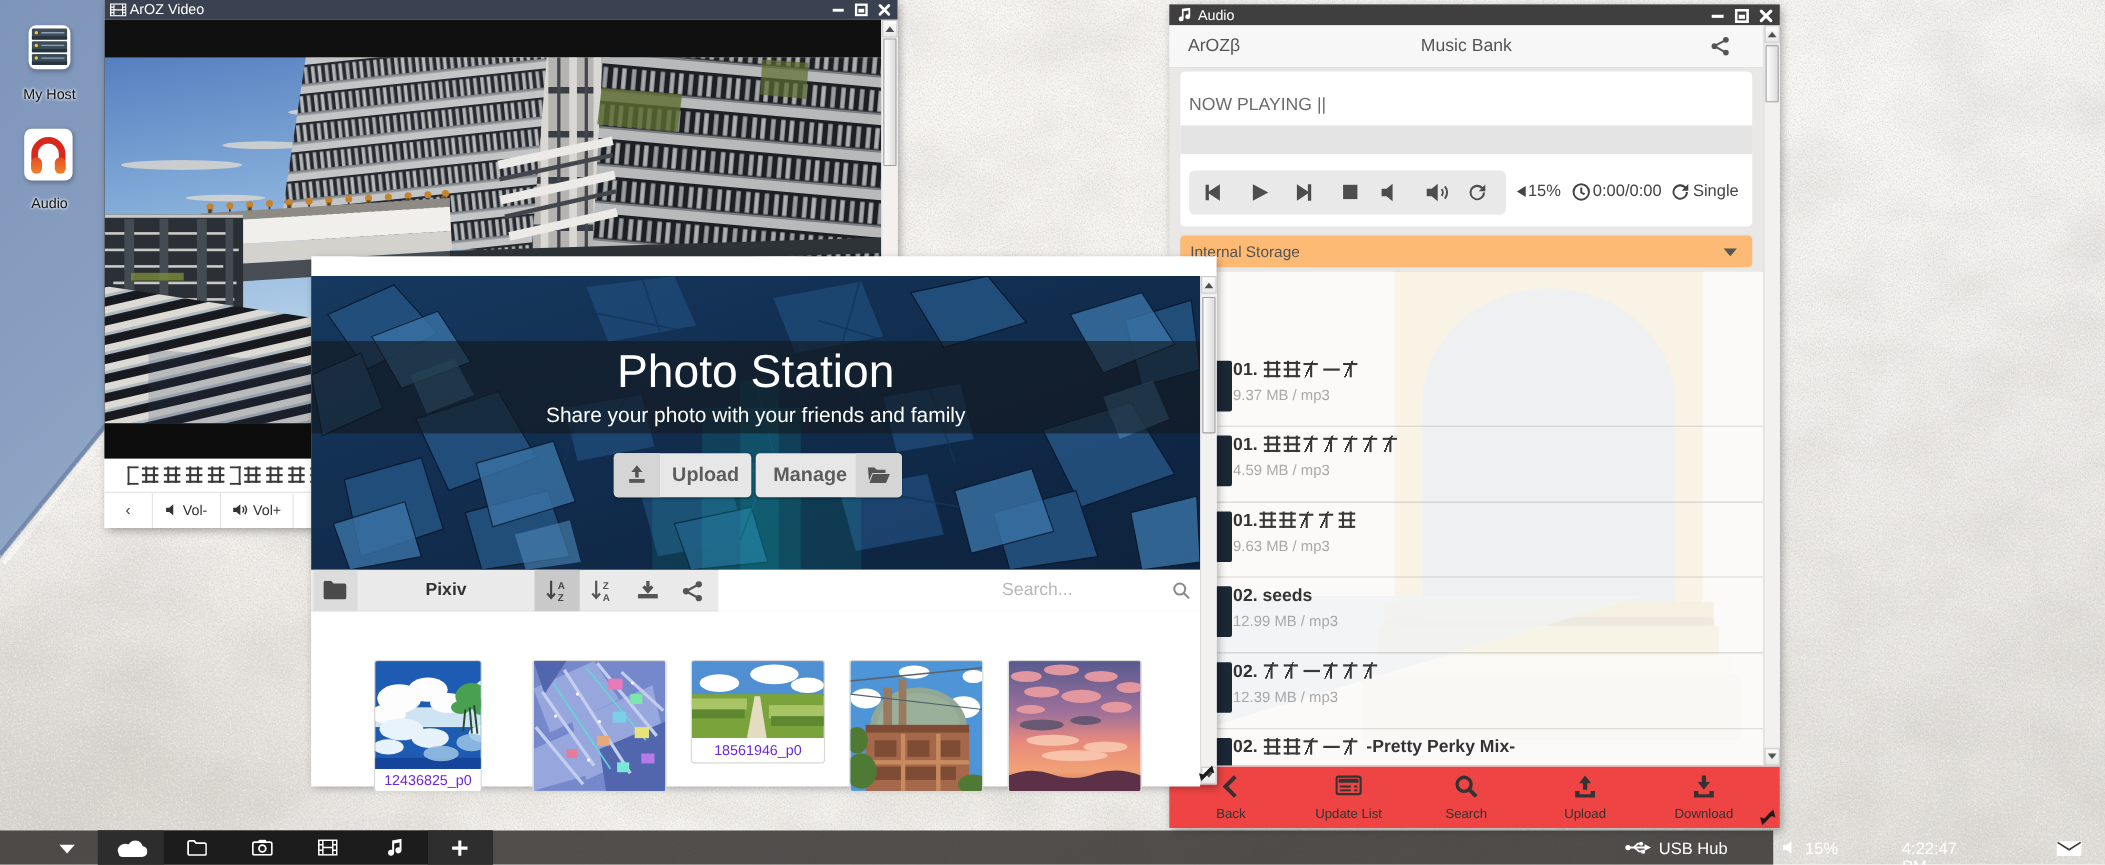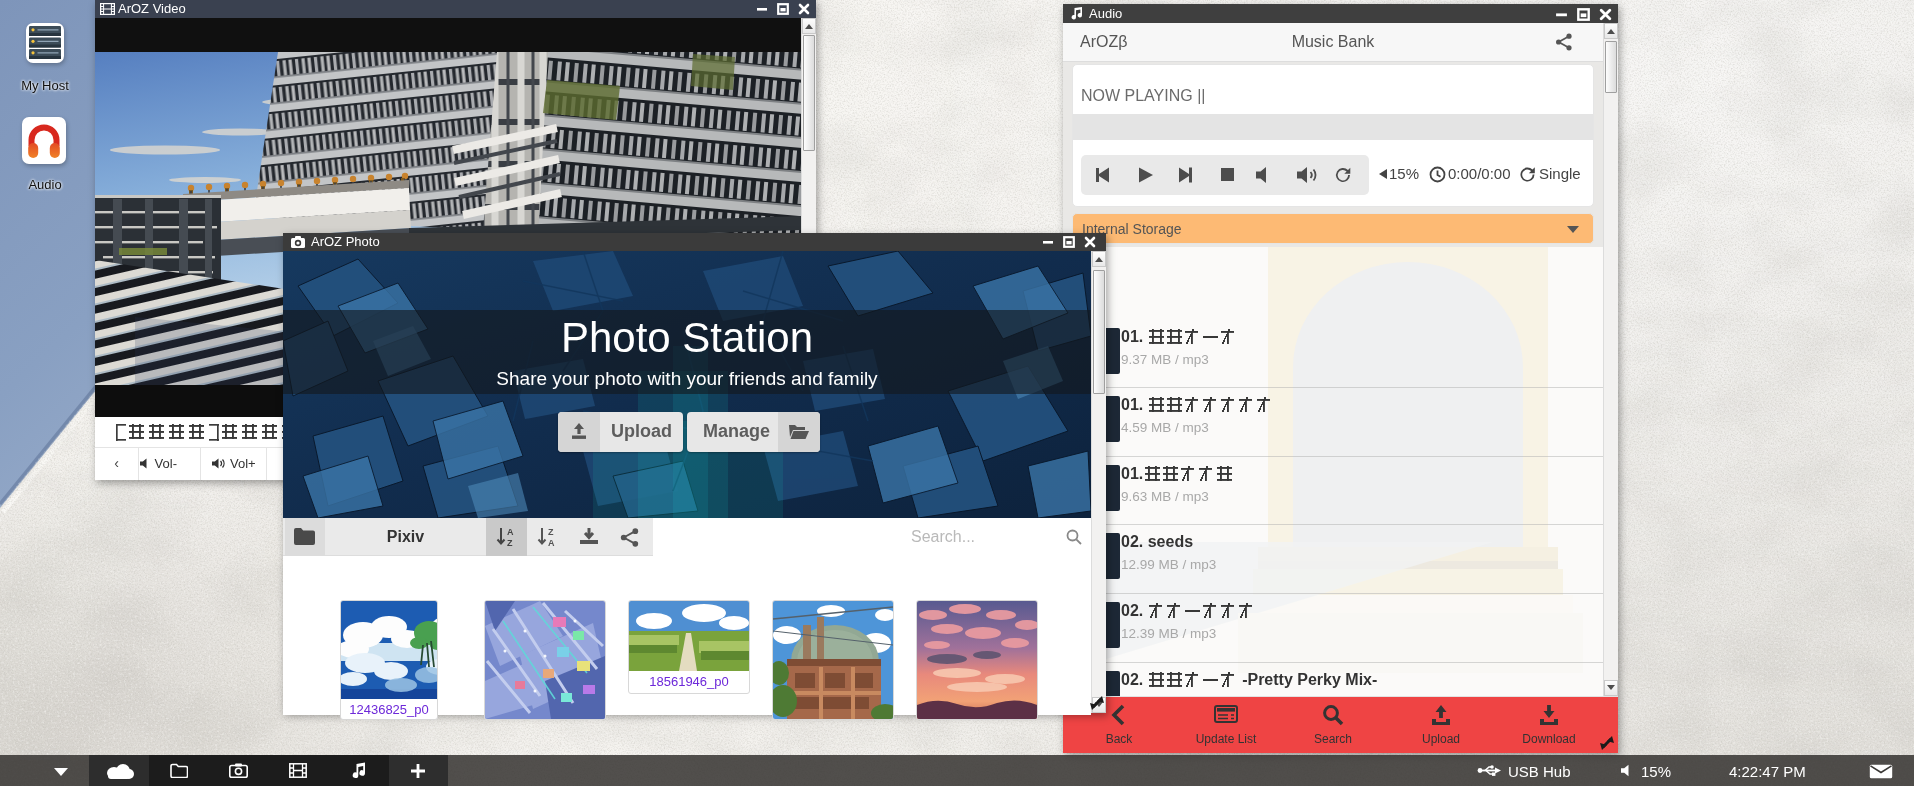--- a/index.html
+++ b/index.html
@@ -263,21 +263,21 @@
       <polygon points="0,208 196,238 196,333 0,333" fill="url(#slabs)"></polygon>
       <polygon points="40,265 225,283 225,333 40,333" fill="#2b3a5e" opacity=".2"></polygon>
     </svg>
     <div class="abs" style="left:0;top:367px;width:706px;height:32px;background:#0d0d0d"></div>
   </div>
 
   <div class="abs" style="left:0;top:417px;width:706px;height:63px;background:#fff">
     <div class="abs" style="left:19px;top:7px;height:20px;white-space:nowrap" id="vtitle"><span class="k" style="width:10px;background-size:4px 17px;height:17px;background:linear-gradient(#3c3c3c,#3c3c3c) 0 0/1.7px 17px no-repeat,linear-gradient(#3c3c3c,#3c3c3c) 0 0/10px 1.7px no-repeat,linear-gradient(#3c3c3c,#3c3c3c) 0 15.3px/10px 1.7px no-repeat"></span><span class="k" style="width:17px;height:17px"></span><span class="k" style="width:17px;height:17px"></span><span class="k" style="width:17px;height:17px"></span><span class="k" style="width:17px;height:17px"></span><span class="k" style="width:10px;height:17px;background:linear-gradient(#3c3c3c,#3c3c3c) 8.3px 0/1.7px 17px no-repeat,linear-gradient(#3c3c3c,#3c3c3c) 0 0/10px 1.7px no-repeat,linear-gradient(#3c3c3c,#3c3c3c) 0 15.3px/10px 1.7px no-repeat"></span><span class="k" style="width:17px;height:17px"></span><span class="k" style="width:17px;height:17px"></span><span class="k" style="width:17px;height:17px"></span><span class="k" style="width:17px;height:17px"></span><span class="k" style="width:17px;height:17px"></span></div>
     <div class="abs" style="left:0;top:30px;width:706px;height:33px;border-top:1px solid #e4e4e4;display:flex">
       <div style="width:44px;border-right:1px solid #e4e4e4;text-align:center;line-height:31px;color:#444;font-size:14px">‹</div>
-      <div style="width:62px;border-right:1px solid #e4e4e4;text-align:left;line-height:31px;color:#333;font-size:13px"><svg width="12" height="11" viewBox="0 0 12 11" style="vertical-align:-1px">
+      <div style="width:62px;border-right:1px solid #e4e4e4;text-align:center;line-height:31px;color:#333;font-size:13px"><svg width="12" height="11" viewBox="0 0 12 11" style="vertical-align:-1px">
               <path d="M1 3.5 h2.8 L7.5 0.5 v10 L3.8 7.5 H1 Z" fill="#333"></path>
             </svg> Vol-</div>
       <div style="width:66px;border-right:1px solid #e4e4e4;text-align:center;line-height:31px;color:#333;font-size:13px"><svg width="15" height="11" viewBox="0 0 15 11" style="vertical-align:-1px">
               <path d="M1 3.5 h2.8 L7.5 0.5 v10 L3.8 7.5 H1 Z" fill="#333"></path>
               <path d="M9.5 3 a3.5 3.5 0 0 1 0 5 M11.5 1.5 a6 6 0 0 1 0 8" stroke="#333" stroke-width="1.3" fill="none"></path>
             </svg> Vol+</div>
       <div style="width:60px;border-right:1px solid #e4e4e4;text-align:center;line-height:31px;color:#444;font-size:14px"><svg width="12" height="11" viewBox="0 0 12 11" style="vertical-align:-1px">
               <path d="M1 3.5 h2.8 L7.5 0.5 v10 L3.8 7.5 H1 Z" fill="#333"></path>
             </svg></div>
     </div>
@@ -436,41 +436,20 @@
         </div>
   </div>
  <svg class="abs" style="left:536px;top:731px" width="16" height="16" viewBox="0 0 16 16">
         <path d="M4 12 L12 4" stroke="#1b1b1b" stroke-width="3"></path>
         <path d="M13 1 L15 8 L8 6 Z" fill="#1b1b1b"></path>
         <path d="M3 15 L1 8 L8 10 Z" fill="#1b1b1b"></path>
       </svg>
  </div>
 
  <div class="win" id="pwin" style="left:283px;top:233px;width:823px;height:480px;background:#fff">
-  <div class="tbar" style="background:#3b3b3b">
-    <svg style="position:absolute;left:8px;top:3px" width="14" height="12" viewBox="0 0 14 12">
-          <rect x="0" y="2" width="14" height="10" rx="1.5" fill="#fff"></rect>
-          <rect x="4" y="0" width="6" height="3" rx="1" fill="#fff"></rect>
-          <circle cx="7" cy="7" r="3.2" fill="#3b3b3b"></circle>
-          <circle cx="7" cy="7" r="1.6" fill="#fff"></circle>
-        </svg>
-    <span style="position:absolute;left:28px">ArOZ Photo</span>
-    <div class="tbtns" style="right:10px">
-      <svg width="12" height="12" viewBox="0 0 12 12">
-            <rect x="1" y="5" width="10" height="2.6" fill="#fff"></rect>
-          </svg>
-      <svg width="12" height="12" viewBox="0 0 12 12">
-            <rect x="1.2" y="1.2" width="9.6" height="9.6" fill="none" stroke="#fff" stroke-width="2.2"></rect>
-            <rect x="3.4" y="5" width="5.2" height="3.4" fill="#fff"></rect>
-          </svg>
-      <svg width="12" height="12" viewBox="0 0 12 12">
-            <path d="M2 2 L10 10 M10 2 L2 10" stroke="#fff" stroke-width="2.6" stroke-linecap="round"></path>
-          </svg>
-    </div>
-  </div>
 
   <div class="abs" id="hero" style="left:0;top:18px;width:808px;height:267px;overflow:hidden;background:#0e2036">
     <svg class="abs" style="left:0;top:0" width="808" height="267" viewBox="0 0 808 267">
       <defs>
             <linearGradient id="hg" x1="0" y1="0" x2="1" y2="1">
               <stop offset="0" stop-color="#16395f"></stop>
               <stop offset=".5" stop-color="#112c4d"></stop>
               <stop offset="1" stop-color="#0d223c"></stop>
             </linearGradient>
           </defs>
@@ -747,21 +726,21 @@
           <i class="arr" style="margin:-3px 0 0 -4px;border-left:4px solid transparent;border-right:4px solid transparent;border-top:5px solid #4d4d4d"></i>
         </div>
   </div>
  <svg class="abs" style="left:806px;top:462px" width="16" height="16" viewBox="0 0 16 16">
         <path d="M4 12 L12 4" stroke="#1b1b1b" stroke-width="3"></path>
         <path d="M13 1 L15 8 L8 6 Z" fill="#1b1b1b"></path>
         <path d="M3 15 L1 8 L8 10 Z" fill="#1b1b1b"></path>
       </svg>
  </div>
 
- <div class="abs" id="taskbar" style="left:0;top:755px;width:1914px;height:31px;background:rgba(50,48,45,.84)">
+ <div class="abs" id="taskbar" style="left:0;top:755px;width:1612px;height:31px;background:rgba(50,48,45,.84)">
    <i class="abs" style="left:54px;top:13px;border-left:7px solid transparent;border-right:7px solid transparent;border-top:8px solid #fff"></i>
    <div class="abs" style="left:89px;top:0;width:359px;height:31px;background:#1c1c1c"></div>
    <div class="abs" style="left:89px;top:0;width:60px;height:31px;background:#2d2d2d"></div>
    <div class="abs" style="left:389px;top:0;width:59px;height:31px;background:#2e2e2e"></div>
    <svg class="abs" style="left:104px;top:8px" width="30" height="16" viewBox="0 0 30 16" fill="#fff">
         <ellipse cx="10" cy="10" rx="7" ry="6"></ellipse>
         <ellipse cx="19" cy="8" rx="7" ry="7"></ellipse>
         <rect x="4" y="10" width="22" height="6" rx="3"></rect>
         <ellipse cx="25" cy="11" rx="5" ry="5"></ellipse>
       </svg>

